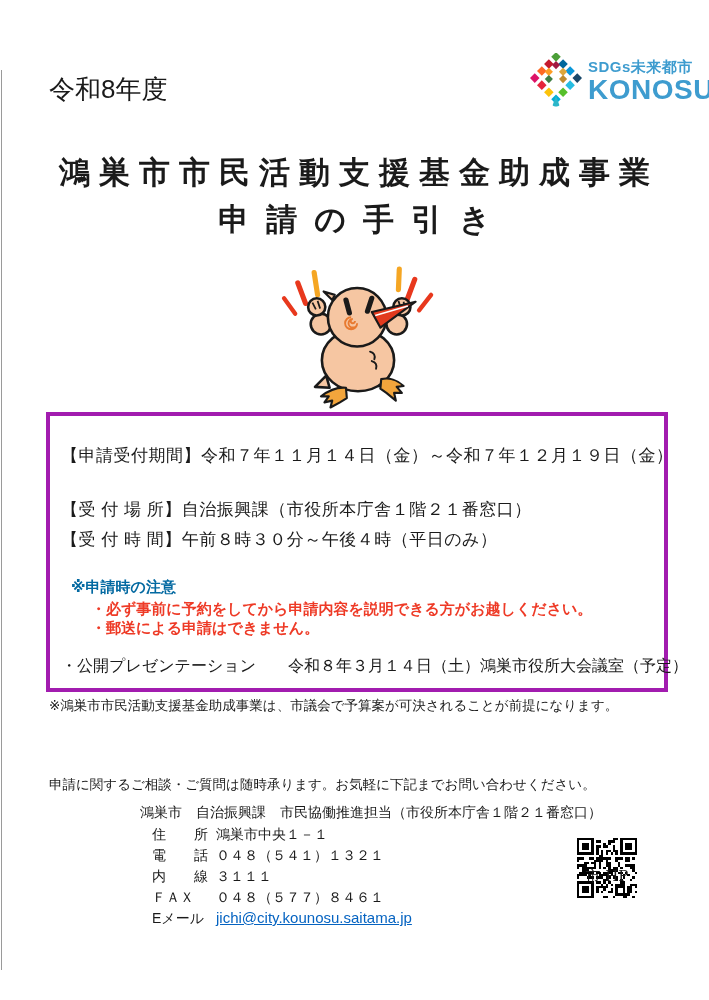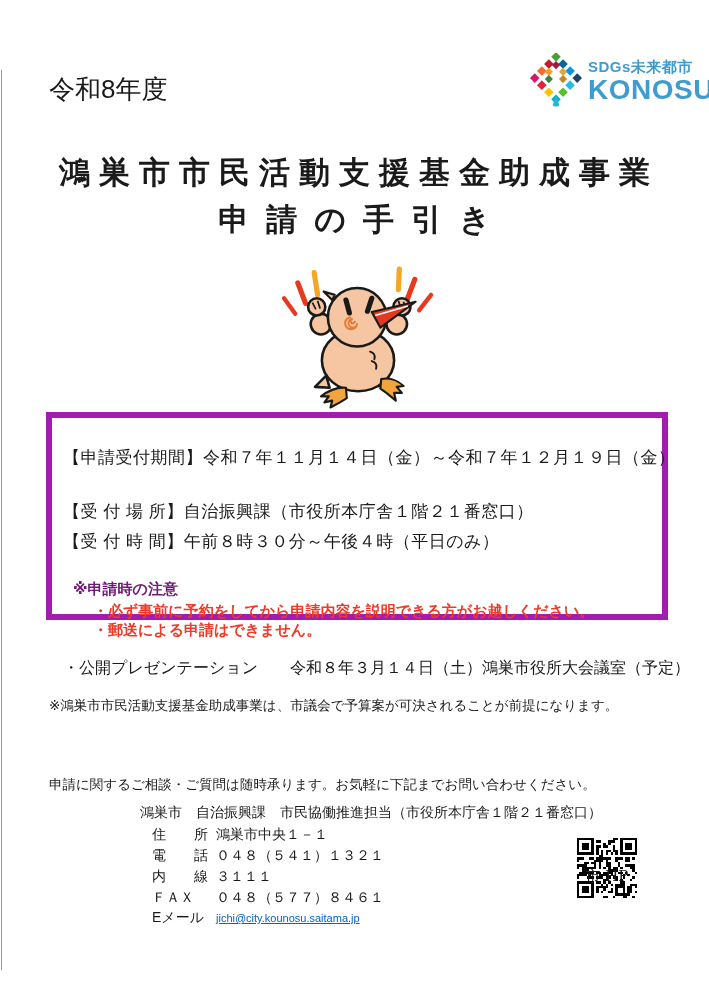--- a/index.html
+++ b/index.html
@@ -20,40 +20,40 @@
 
   .fiscal-year { position:absolute; left:49px; top:72px; font-size:26px; font-weight:400; }
   .title1 { position:absolute; left:0; top:152px; width:709px; text-align:center;
             font-size:31px; font-weight:600; letter-spacing:9px; text-indent:9px; }
   .title2 { position:absolute; left:0; top:199px; width:709px; text-align:center;
             font-size:31px; font-weight:600; letter-spacing:17px; text-indent:17px; }
 
   .mascot { position:absolute; left:272px; top:262px; width:172px; height:150px; }
 
   
-  .info-box { position:absolute; left:46px; top:412px; width:622px; height:208px;
-              border:6px solid #a21caf; background:#fff; }
+  .info-box { position:absolute; left:46px; top:412px; width:622px; height:280px;
+              border:4px solid #a21caf; background:#fff; }
   .ib-line { position:absolute; left:11px; font-size:17px; letter-spacing:0.5px; white-space:nowrap; }
   .ib-l1 { top:28px; }
   .ib-l2 { top:82px; }
   .ib-l3 { top:112px; }
   .notice-head { position:absolute; left:21px; top:162px; font-size:15px; font-weight:600; }
   .notice-item1 { position:absolute; left:41px; top:184px; font-size:15px; font-weight:600; white-space:nowrap; }
   .notice-item2 { position:absolute; left:41px; top:203px; font-size:15px; font-weight:600; white-space:nowrap; }
   .presentation { position:absolute; left:11px; top:240px; font-size:16px; white-space:nowrap; }
 
   .budget-note { position:absolute; left:49px; top:697px; font-size:13.5px; font-weight:400; white-space:nowrap; }
   .invite { position:absolute; left:49px; top:752px; font-size:13.5px; font-weight:400; white-space:nowrap;margin-top:24px; }
 
   
   .contact-dept { position:absolute; left:140px; top:804px; font-size:14px; white-space:nowrap; }
   .contact-row { position:absolute; left:152px; font-size:14px; white-space:nowrap; }
   .cr-label { display:inline-block; width:64px; }
   .cr-value { }
-  .email-link { color:#0563c1; text-decoration:underline; font-size:11px; }
+  .email-link { color:#0563c1; text-decoration:underline; font-size:15px; }
 
   
   .qr { position:absolute; left:577px; top:838px; width:60px; height:60px; }
   .qr-label { position:absolute; left:569px; top:867px; width:76px; text-align:center;
               font-size:15px; font-family:"DejaVu Serif","Liberation Serif",serif; }
 </style>
 </head>
 <body>
 
 <div id="page">
@@ -128,21 +128,21 @@
 
     <path d="M86,144 C76,143 66,147 57,154 L66,154 L61,161 L70,159 L68,167 L79,161 L87,156 Z" fill="#F2A53C" stroke="#1a1a1a" stroke-width="2.5" stroke-linejoin="round"></path>
     <path d="M124,142 L133,137" stroke="#1a1a1a" stroke-width="3" stroke-linecap="round"></path>
     <path d="M127,134 C136,132 146,135 153,142 L145,143 L151,150 L142,150 L144,159 L133,150 L126,145 Z" fill="#F2A53C" stroke="#1a1a1a" stroke-width="2.5" stroke-linejoin="round"></path>
   </svg>
 
   <div class="info-box">
     <div class="ib-line ib-l1">【申請受付期間】令和７年１１月１４日（金）～令和７年１２月１９日（金）</div>
     <div class="ib-line ib-l2">【受 付 場 所】自治振興課（市役所本庁舎１階２１番窓口）</div>
     <div class="ib-line ib-l3">【受 付 時 間】午前８時３０分～午後４時（平日のみ）</div>
-    <div class="notice-head" style="color: #701a75;">※申請時の注意</div>
+    <div class="notice-head" style="color: #0369a1;">※申請時の注意</div>
     <div class="notice-item1" style="color: rgb(238, 58, 38);">・必ず事前に予約をしてから申請内容を説明できる方がお越しください。</div>
     <div class="notice-item2" style="color: rgb(238, 58, 38);">・郵送による申請はできません。</div>
     <div class="presentation">・公開プレゼンテーション　　令和８年３月１４日（土）鴻巣市役所大会議室（予定）</div>
   </div>
 
   <div class="budget-note">※鴻巣市市民活動支援基金助成事業は、市議会で予算案が可決されることが前提になります。</div>
   <div class="invite">申請に関するご相談・ご質問は随時承ります。お気軽に下記までお問い合わせください。</div>
 
   <div class="contact-dept">鴻巣市　自治振興課　市民協働推進担当（市役所本庁舎１階２１番窓口）</div>
   <div class="contact-row" style="top:826px">

